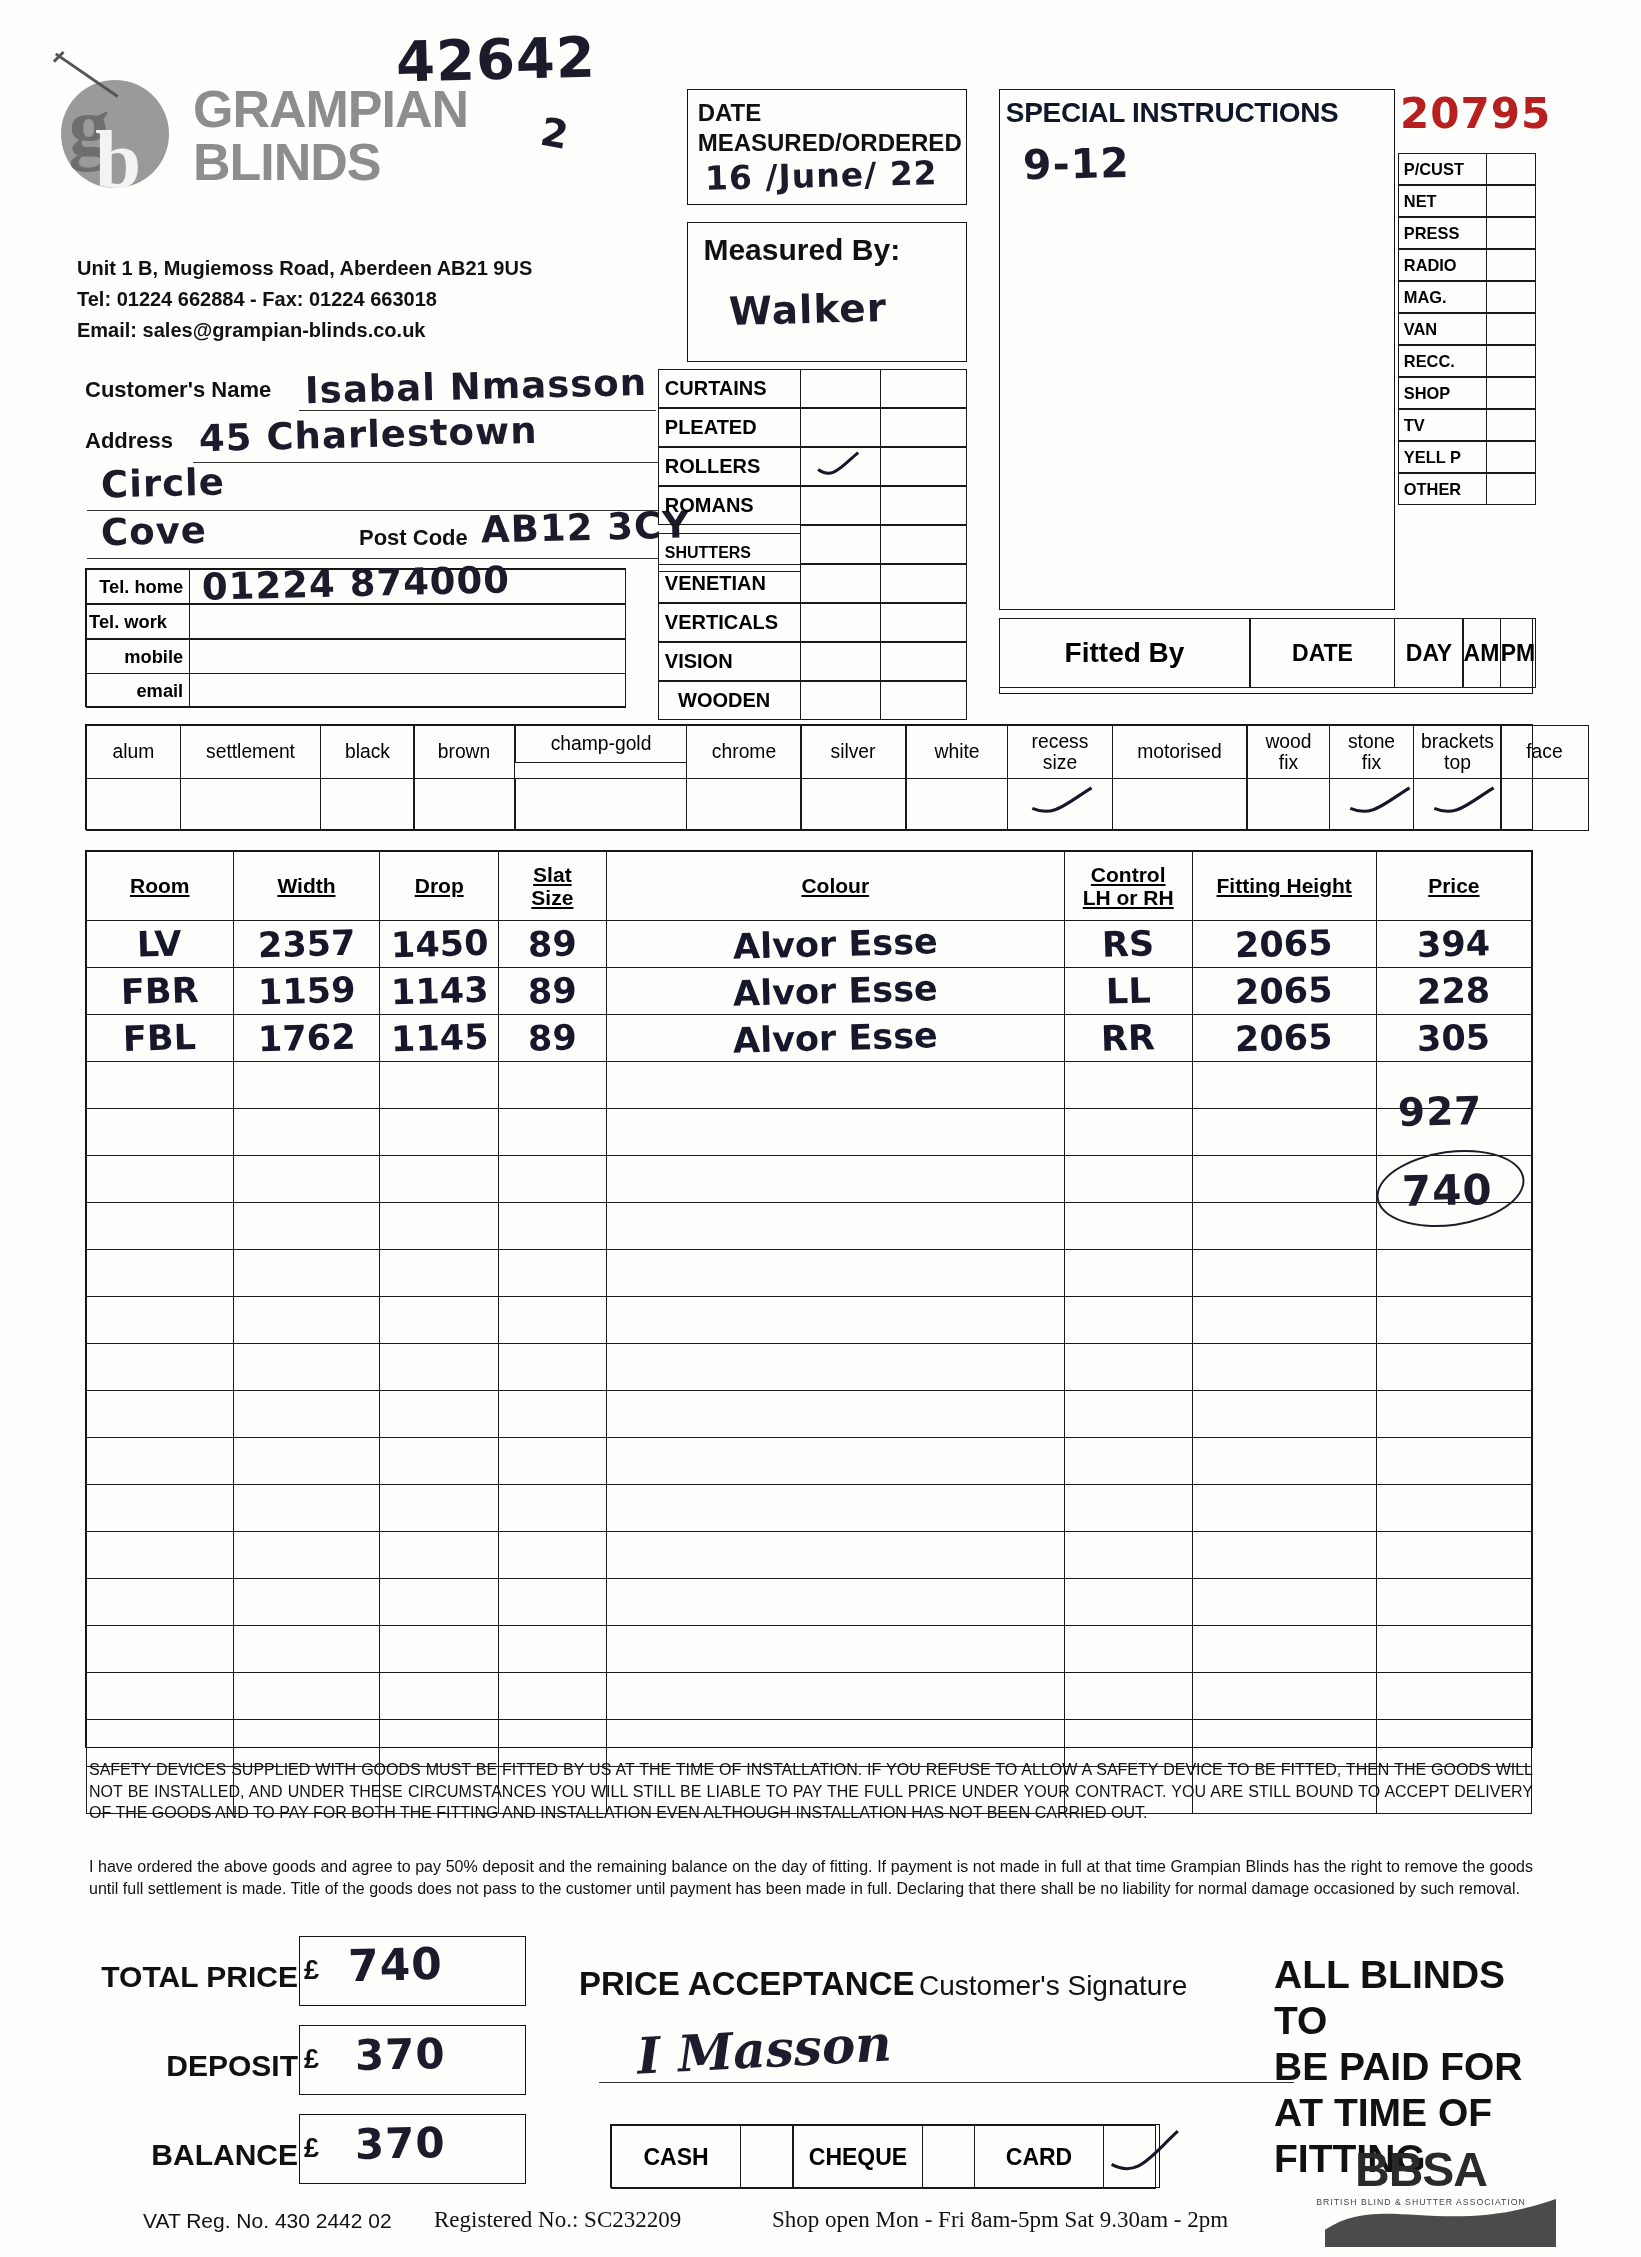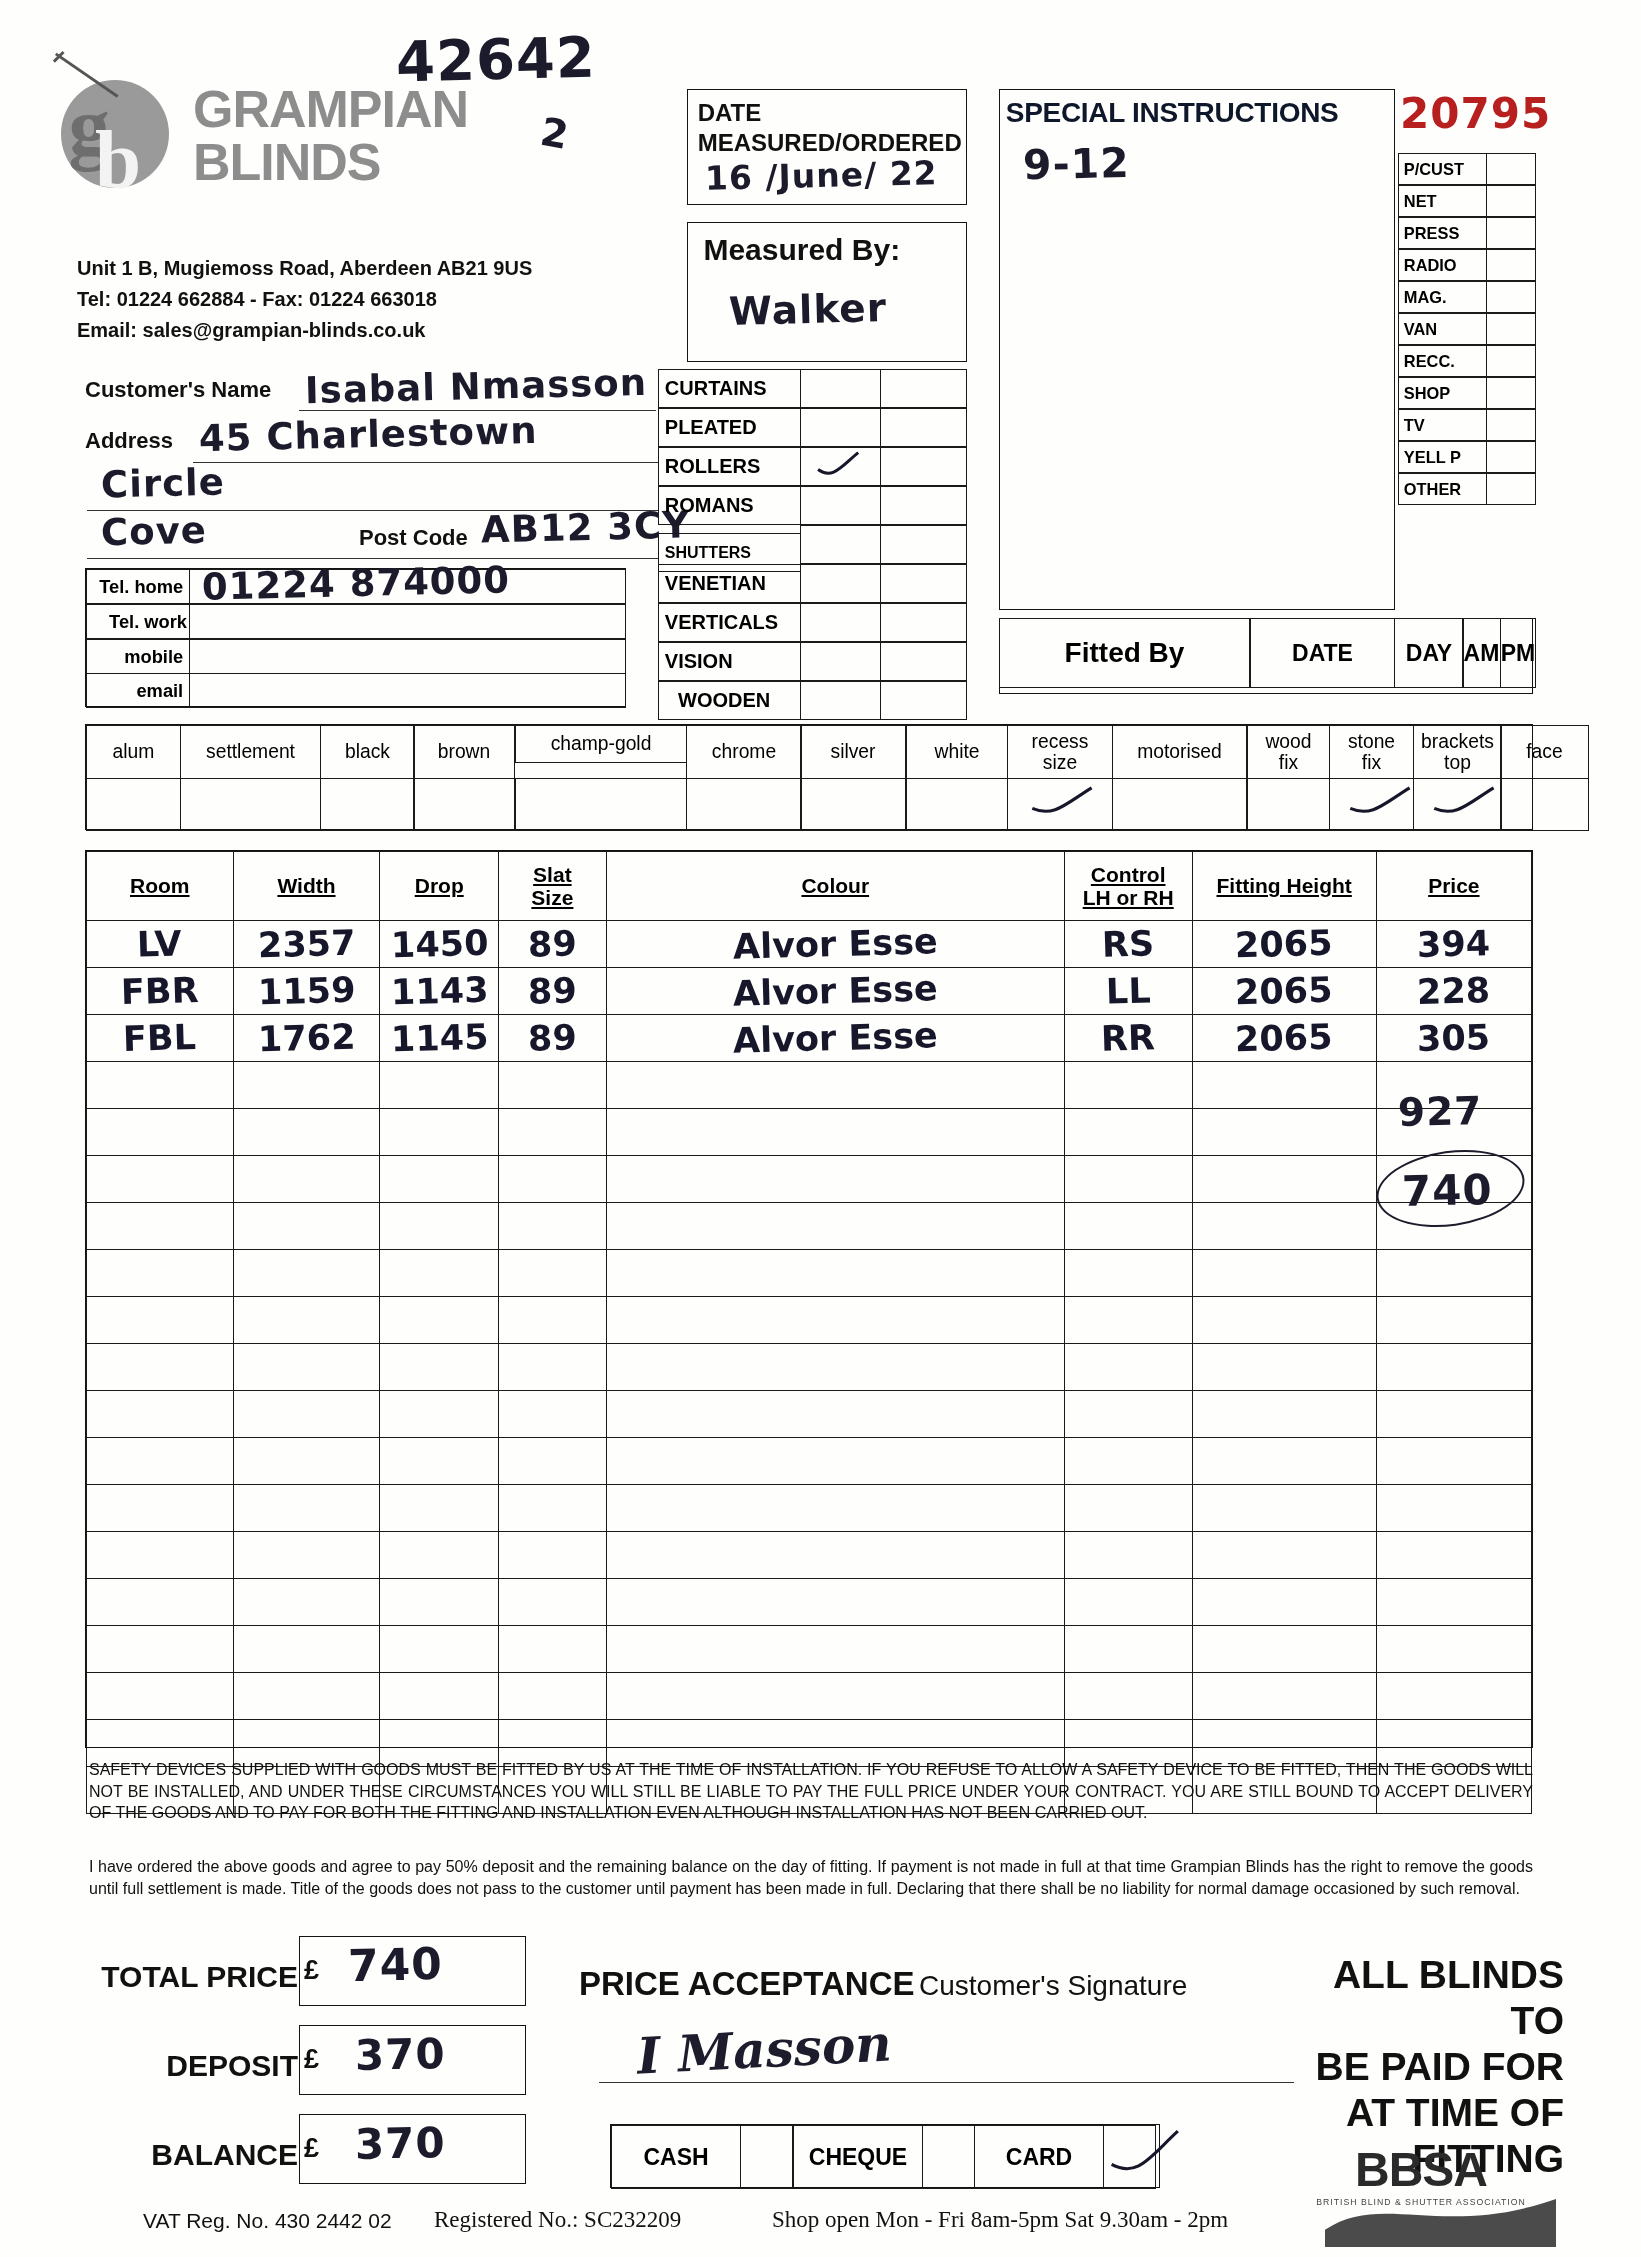--- a/index.html
+++ b/index.html
@@ -41,21 +41,21 @@
     font-weight:bold;font-size:52px;letter-spacing:-1px;color:#8d8d8d;line-height:1.02;
   }
   .addr{position:absolute;left:77px;top:253px;font-size:20px;font-weight:bold;color:#111;line-height:1.55;}
   .cust{position:absolute;font-size:22px;font-weight:bold;color:#111;}
   .uline{position:absolute;border-bottom:1.5px solid #333;}
   .grid-cell{border:1px solid #1a1a1a;box-sizing:border-box;}
   .tiny{font-size:16.4px;}
   .legal{position:absolute;font-size:16px;color:#111;line-height:1.35;text-align:justify;}
   .footer{position:absolute;font-size:20px;color:#111;}
   .bigright{position:absolute;right:68px;font-family:"Liberation Sans", sans-serif;
-            font-weight:bold;font-size:39px;line-height:1.18;text-align:right;color:#111;}
+            font-weight:bold;font-size:39px;line-height:1.18;text-align:left;color:#111;}
   .num-red{position:absolute;font-family:"DejaVu Sans", sans-serif;font-weight:bold;
            font-size:42px;color:#b82020;letter-spacing:1px;}
   .scribble{position:absolute;}
   .ellipse{position:absolute;border:2.9px solid #1c1c2c;border-radius:50%;transform:rotate(-8deg);}
 </style>
 </head>
 <body>
 
 <div id="page">
   <div class="paper"></div>
@@ -177,21 +177,21 @@
 
   <div class="cust" style="left:359px;top:525px;">Post Code</div>
   <div class="hw" style="position:absolute;left:481px;top:506px;font-size:37px;">AB12 3CY</div>
 
   <div class="bx" style="left:85px;top:568px;width:541px;height:139px;">
     <div id="contacts-grid" style="position:absolute;inset:0;">
         <div class="grid-cell small" style="position: absolute; left: 0px; top: 0px; width: 104px; height: 35px; display: flex; align-items: center; justify-content: flex-end; padding-right: 5.8px; font-weight: bold;">Tel. home</div>
         <div class="grid-cell" style="position: absolute; left: 103px; top: 0px; width: 437px; height: 35px;">
           <span class="hw" style="position: absolute; left: 11.6px; top: -7.7px; font-size: 37px;">01224 874000</span>
         </div>
-        <div class="grid-cell small" style="position: absolute; left: 0px; top: 35px; width: 104px; height: 35px; display: flex; align-items: center; justify-content: flex-end; padding-right: 2px; font-weight: bold;">Tel. work</div>
+        <div class="grid-cell small" style="position: absolute; left: 0px; top: 35px; width: 104px; height: 35px; display: flex; align-items: center; justify-content: flex-end; padding-right: 22px; font-weight: bold;">Tel. work</div>
         <div class="grid-cell" style="position: absolute; left: 103px; top: 35px; width: 437px; height: 35px;"></div>
         <div class="grid-cell small" style="position: absolute; left: 0px; top: 70px; width: 104px; height: 35px; display: flex; align-items: center; justify-content: flex-end; padding-right: 5.8px; font-weight: bold;">mobile</div>
         <div class="grid-cell" style="position: absolute; left: 103px; top: 70px; width: 437px; height: 35px;"></div>
         <div class="grid-cell small" style="position: absolute; left: 0px; top: 104px; width: 104px; height: 35px; display: flex; align-items: center; justify-content: flex-end; padding-right: 5.8px; font-weight: bold;">email</div>
         <div class="grid-cell" style="position: absolute; left: 103px; top: 104px; width: 437px; height: 35px;"></div>
       </div>
   </div>
 
   <div id="product-types" style="position:absolute;left:658px;top:369px;width:309px;">
       <div style="position: relative; height: 39px;">

